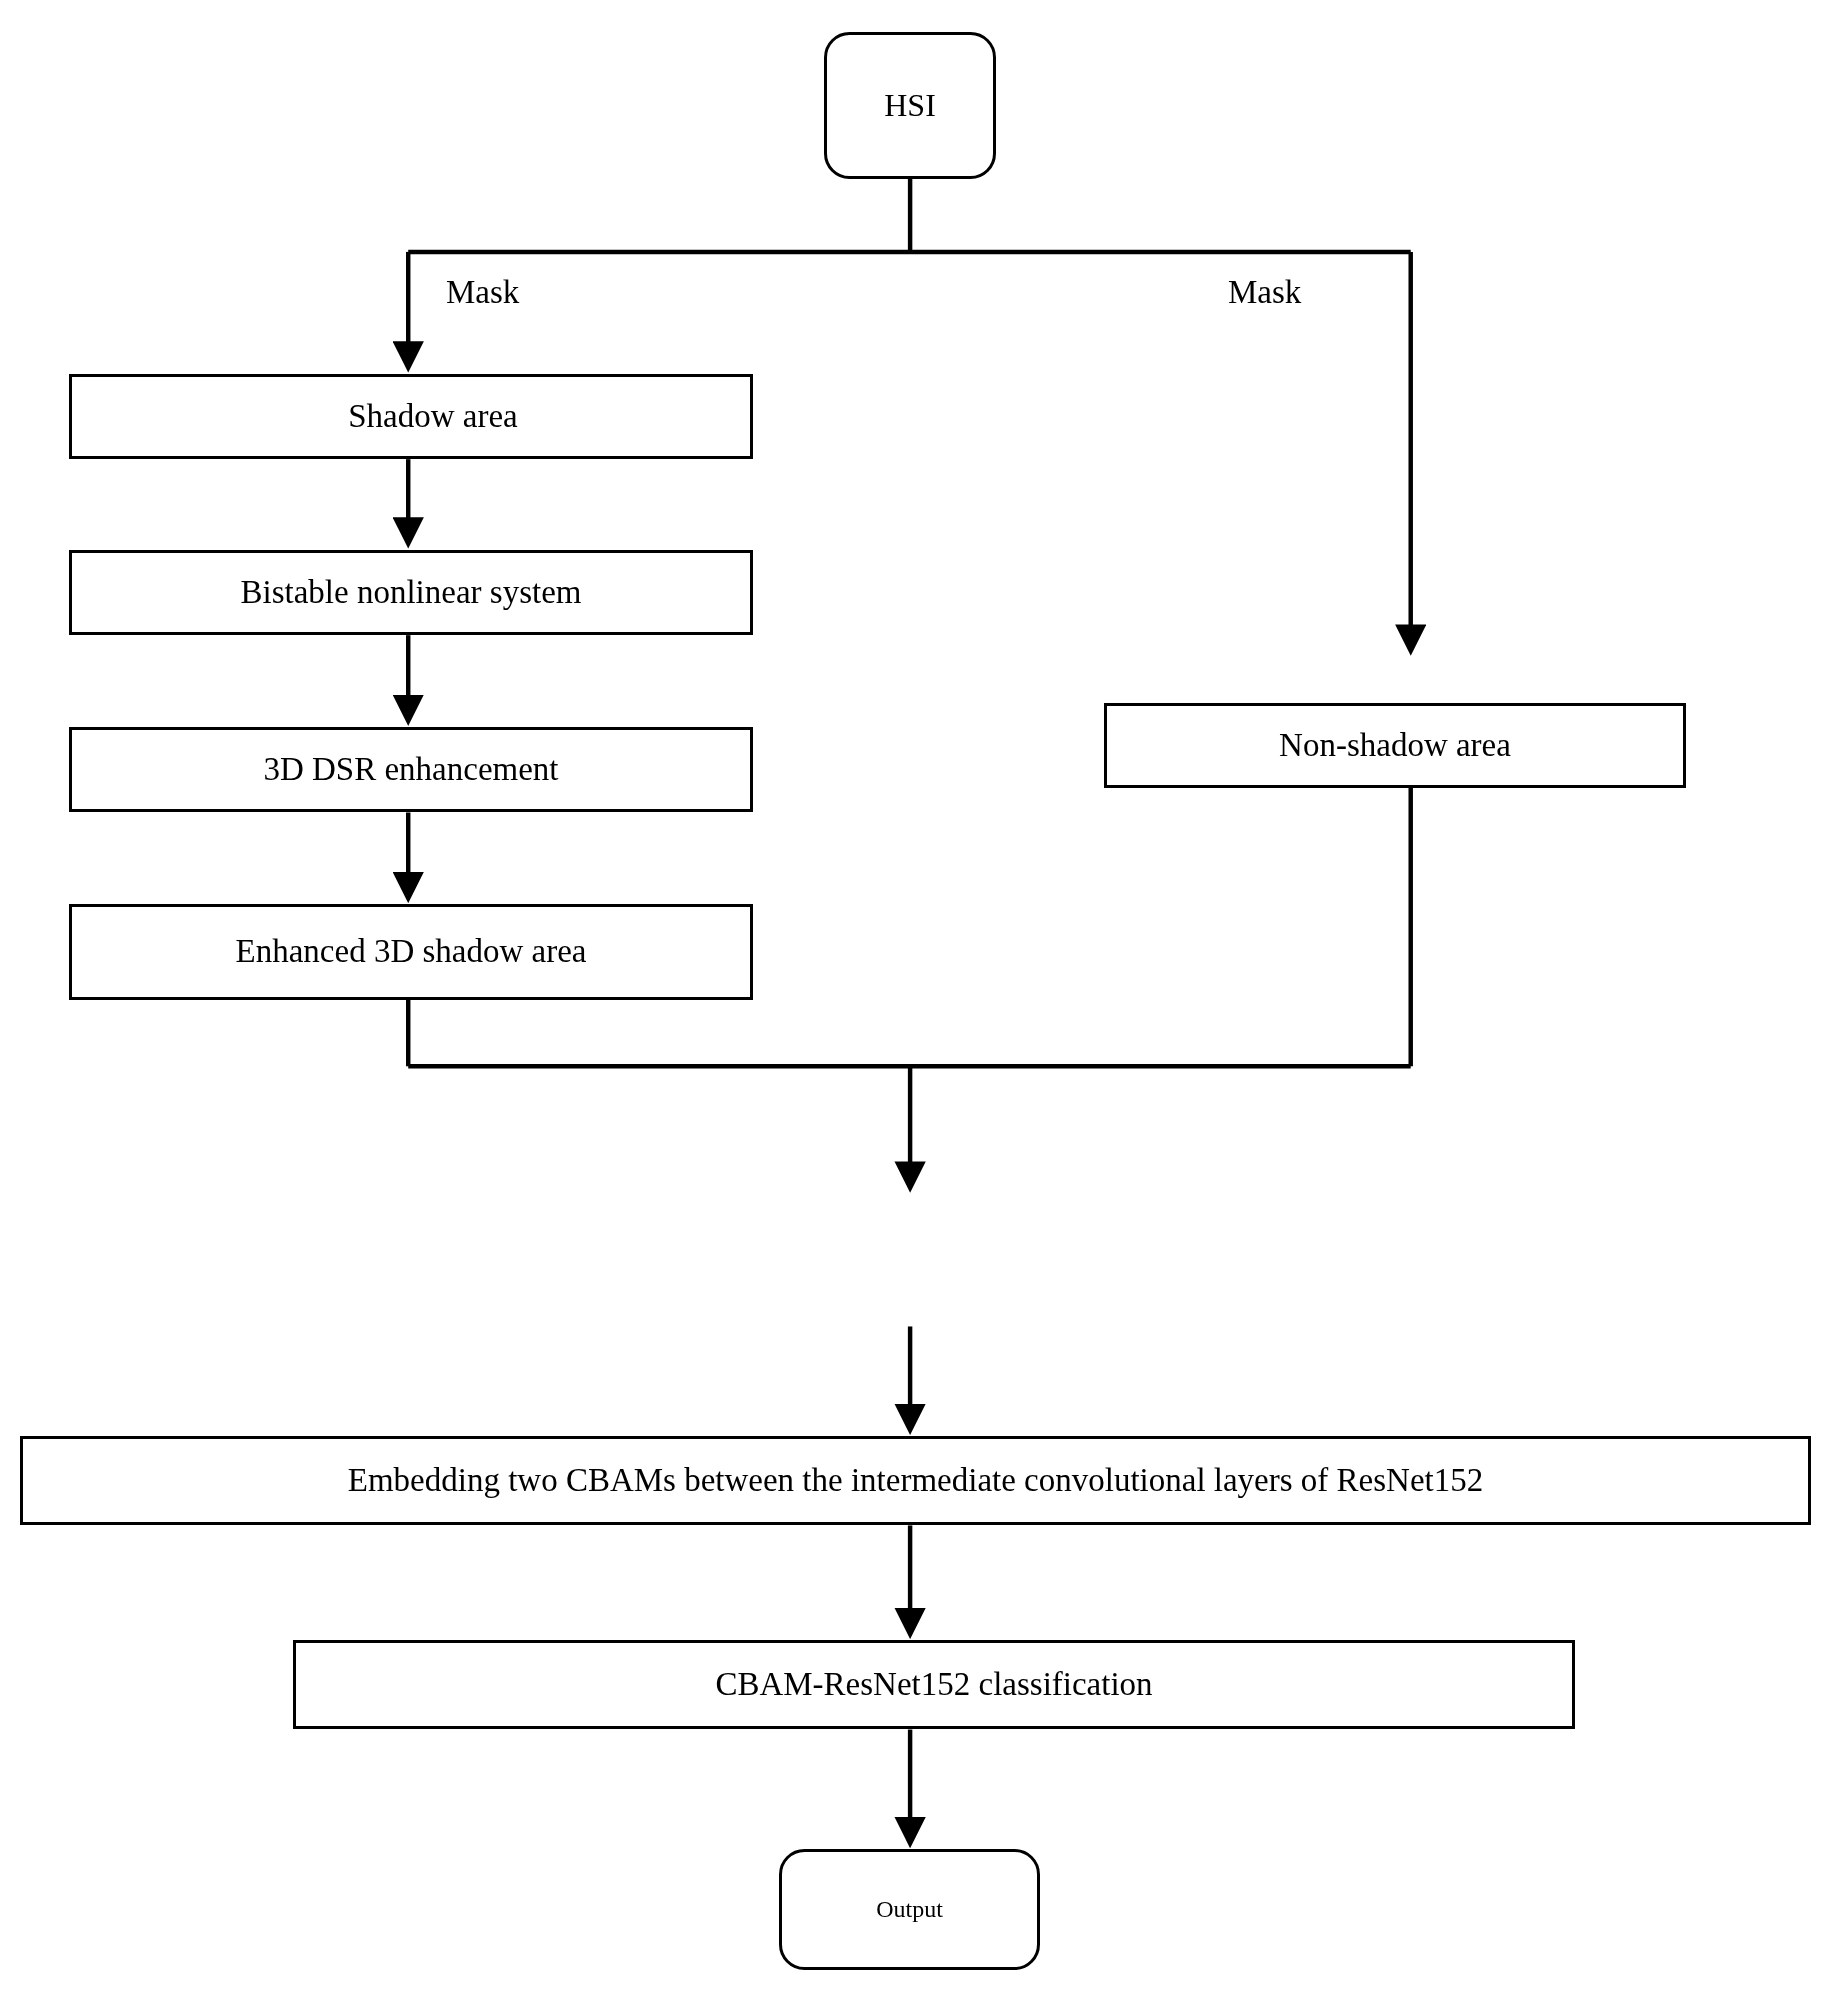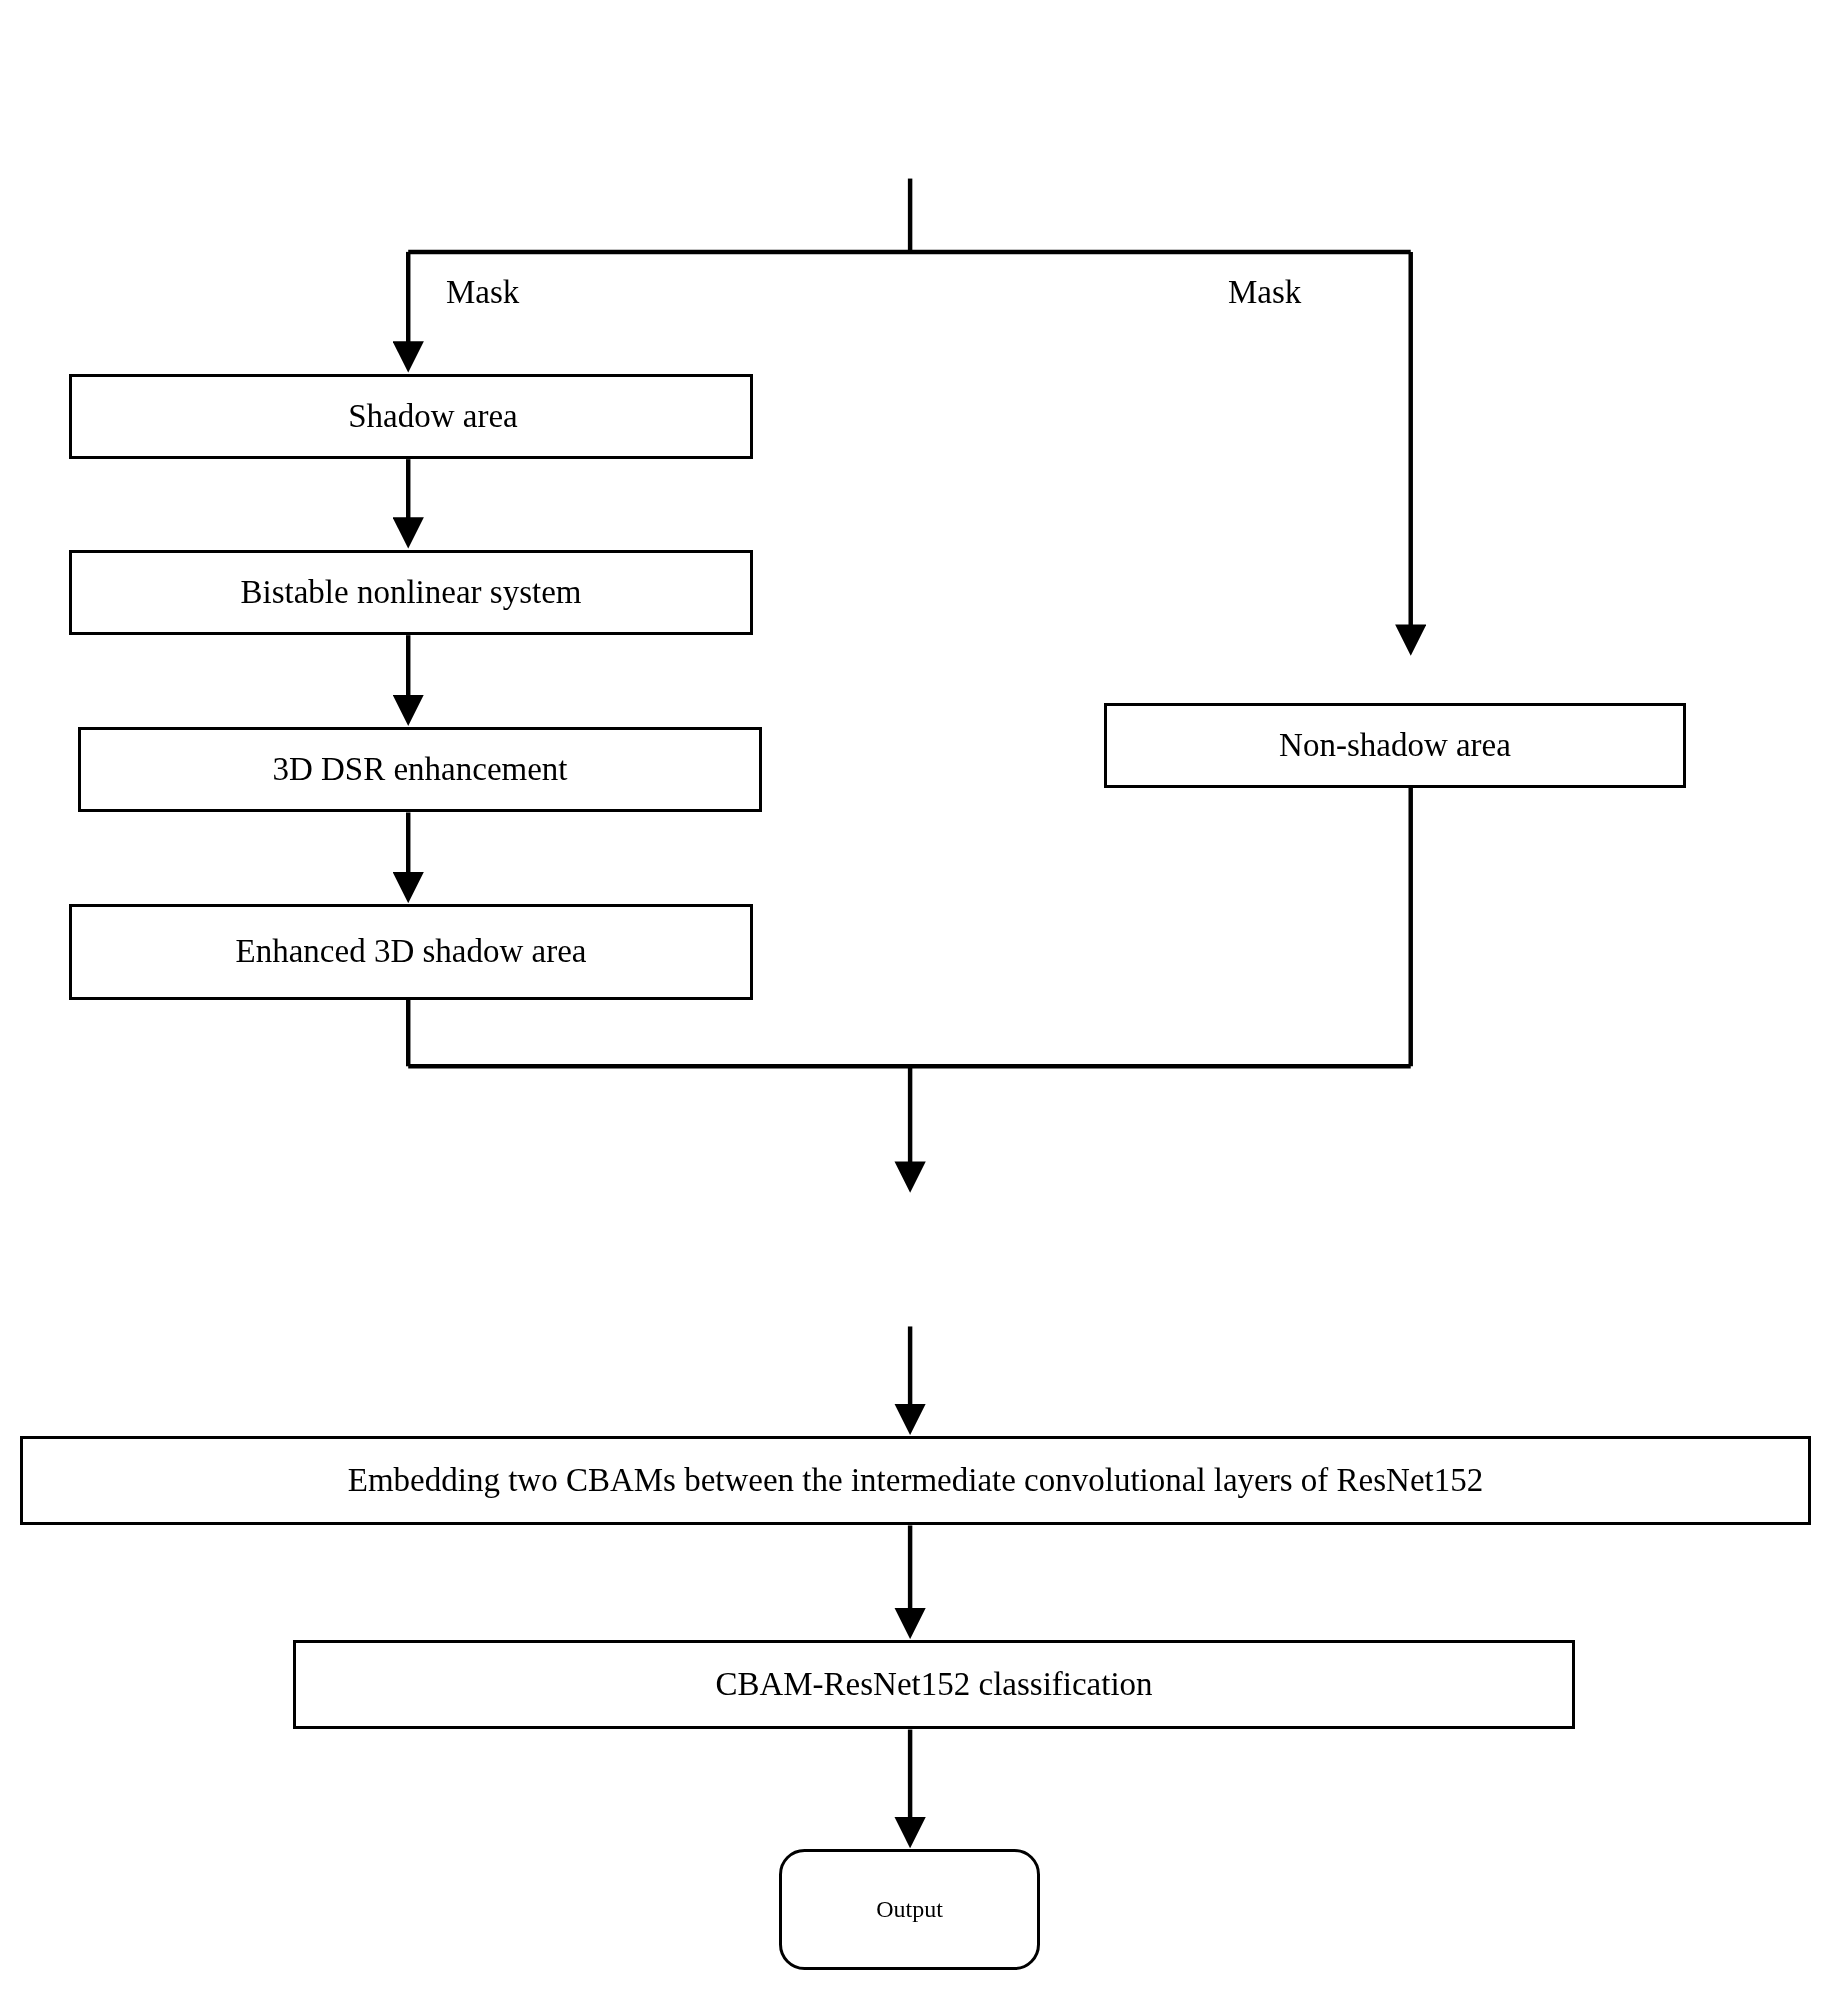--- a/index.html
+++ b/index.html
@@ -46,21 +46,21 @@
   }
   .edge-label {
     position: absolute;
     white-space: nowrap;
   }
 
   
   #node-hsi        { left: 824px; top: 32px;   width: 172px;  height: 147px; font-size: 32px; }
   #node-shadow     { left: 69px;  top: 374px;  width: 684px; height: 85px; font-size: 33px; padding-left: 44px; }
   #node-bistable   { left: 69px;  top: 550px;  width: 684px; height: 85px; font-size: 33px; }
-  #node-dsr        { left: 69px;  top: 727px; width: 684px; height: 85px; font-size: 33px; margin-left: 9px; }
+  #node-dsr        { left: 69px;  top: 727px; width: 684px; height: 85px; font-size: 33px; }
   #node-enhanced   { left: 69px;  top: 904px; width: 684px; height: 96px; font-size: 33px; }
   #node-nonshadow  { left: 1104px; top: 657px; width: 582px;  height: 85px; font-size: 33px; margin-top: 46px; }
   #node-fusion     { left: 635px;  top: 1194px; width: 568px;  height: 133px; font-size: 33px; }
   #node-embedding  { left: 20px;   top: 1436px; width: 1791px; height: 89px; font-size: 33px; }
   #node-cbamres    { left: 293px;  top: 1640px; width: 1282px; height: 89px; font-size: 33px; }
   #node-output     { left: 779px; top: 1849px; width: 261px;  height: 121px; font-size: 24px; }
 
   #lbl-mask-left   { left: 446px;  top: 274px;  font-size: 33px; }
   #lbl-mask-right  { left: 1228px; top: 274px;  font-size: 33px; }
 </style>
@@ -92,20 +92,23 @@
       <path d="M 2212 1164 L 2212 1672"></path>
       <path d="M 640 1672 L 2212 1672"></path>
       <path d="M 1427 1672 L 1427 1858" marker-end="url(#arrow)"></path>
 
       <path d="M 1427 2080 L 1427 2238" marker-end="url(#arrow)"></path>
       <path d="M 1427 2392 L 1427 2558" marker-end="url(#arrow)"></path>
       <path d="M 1427 2712 L 1427 2886" marker-end="url(#arrow)"></path>
     </g>
   </svg>
 
+  <div class="node rounded" id="node-hsi">
+    <span class="label">HSI</span>
+  </div>
 
   <div class="node" id="node-shadow">
     <span class="label">Shadow area</span>
   </div>
 
   <div class="node" id="node-bistable">
     <span class="label">Bistable nonlinear system</span>
   </div>
 
   <div class="node" id="node-dsr">

